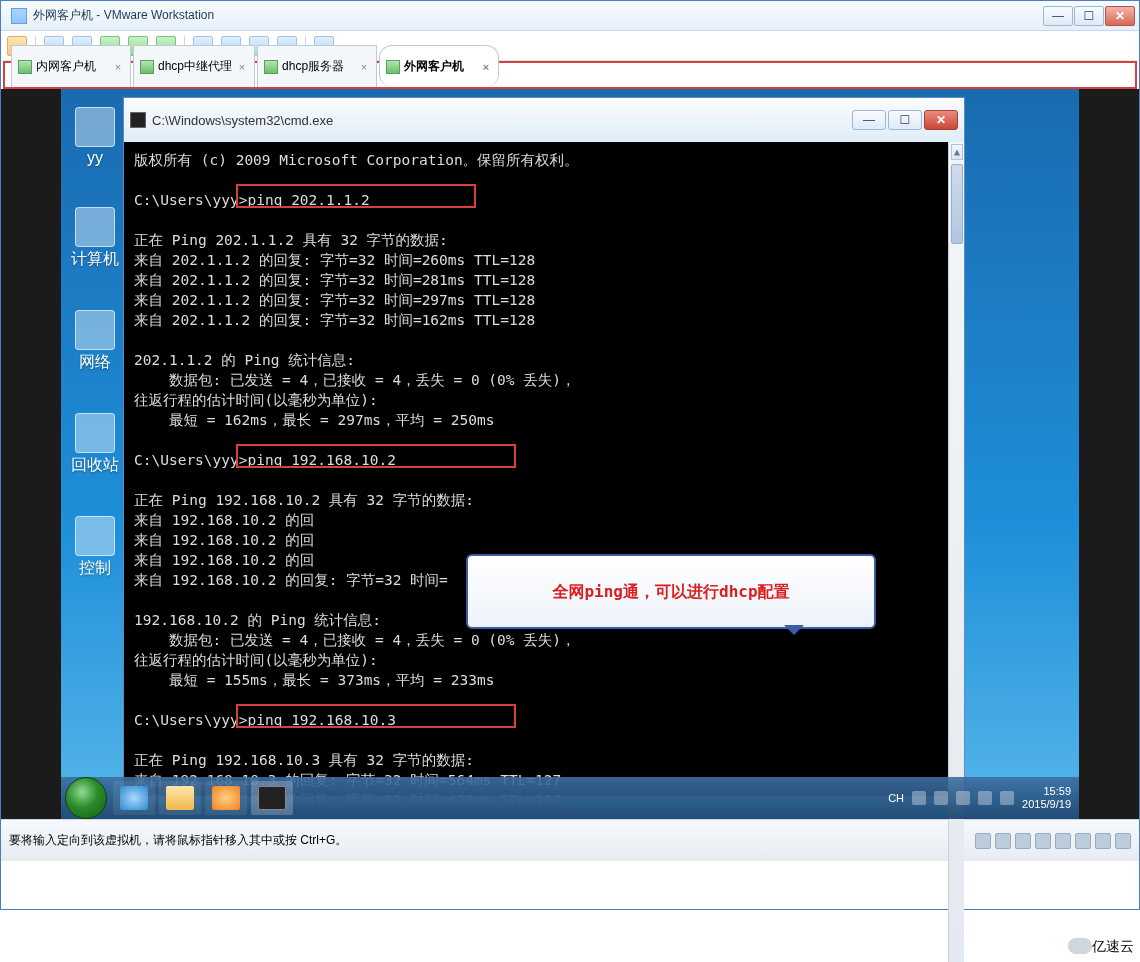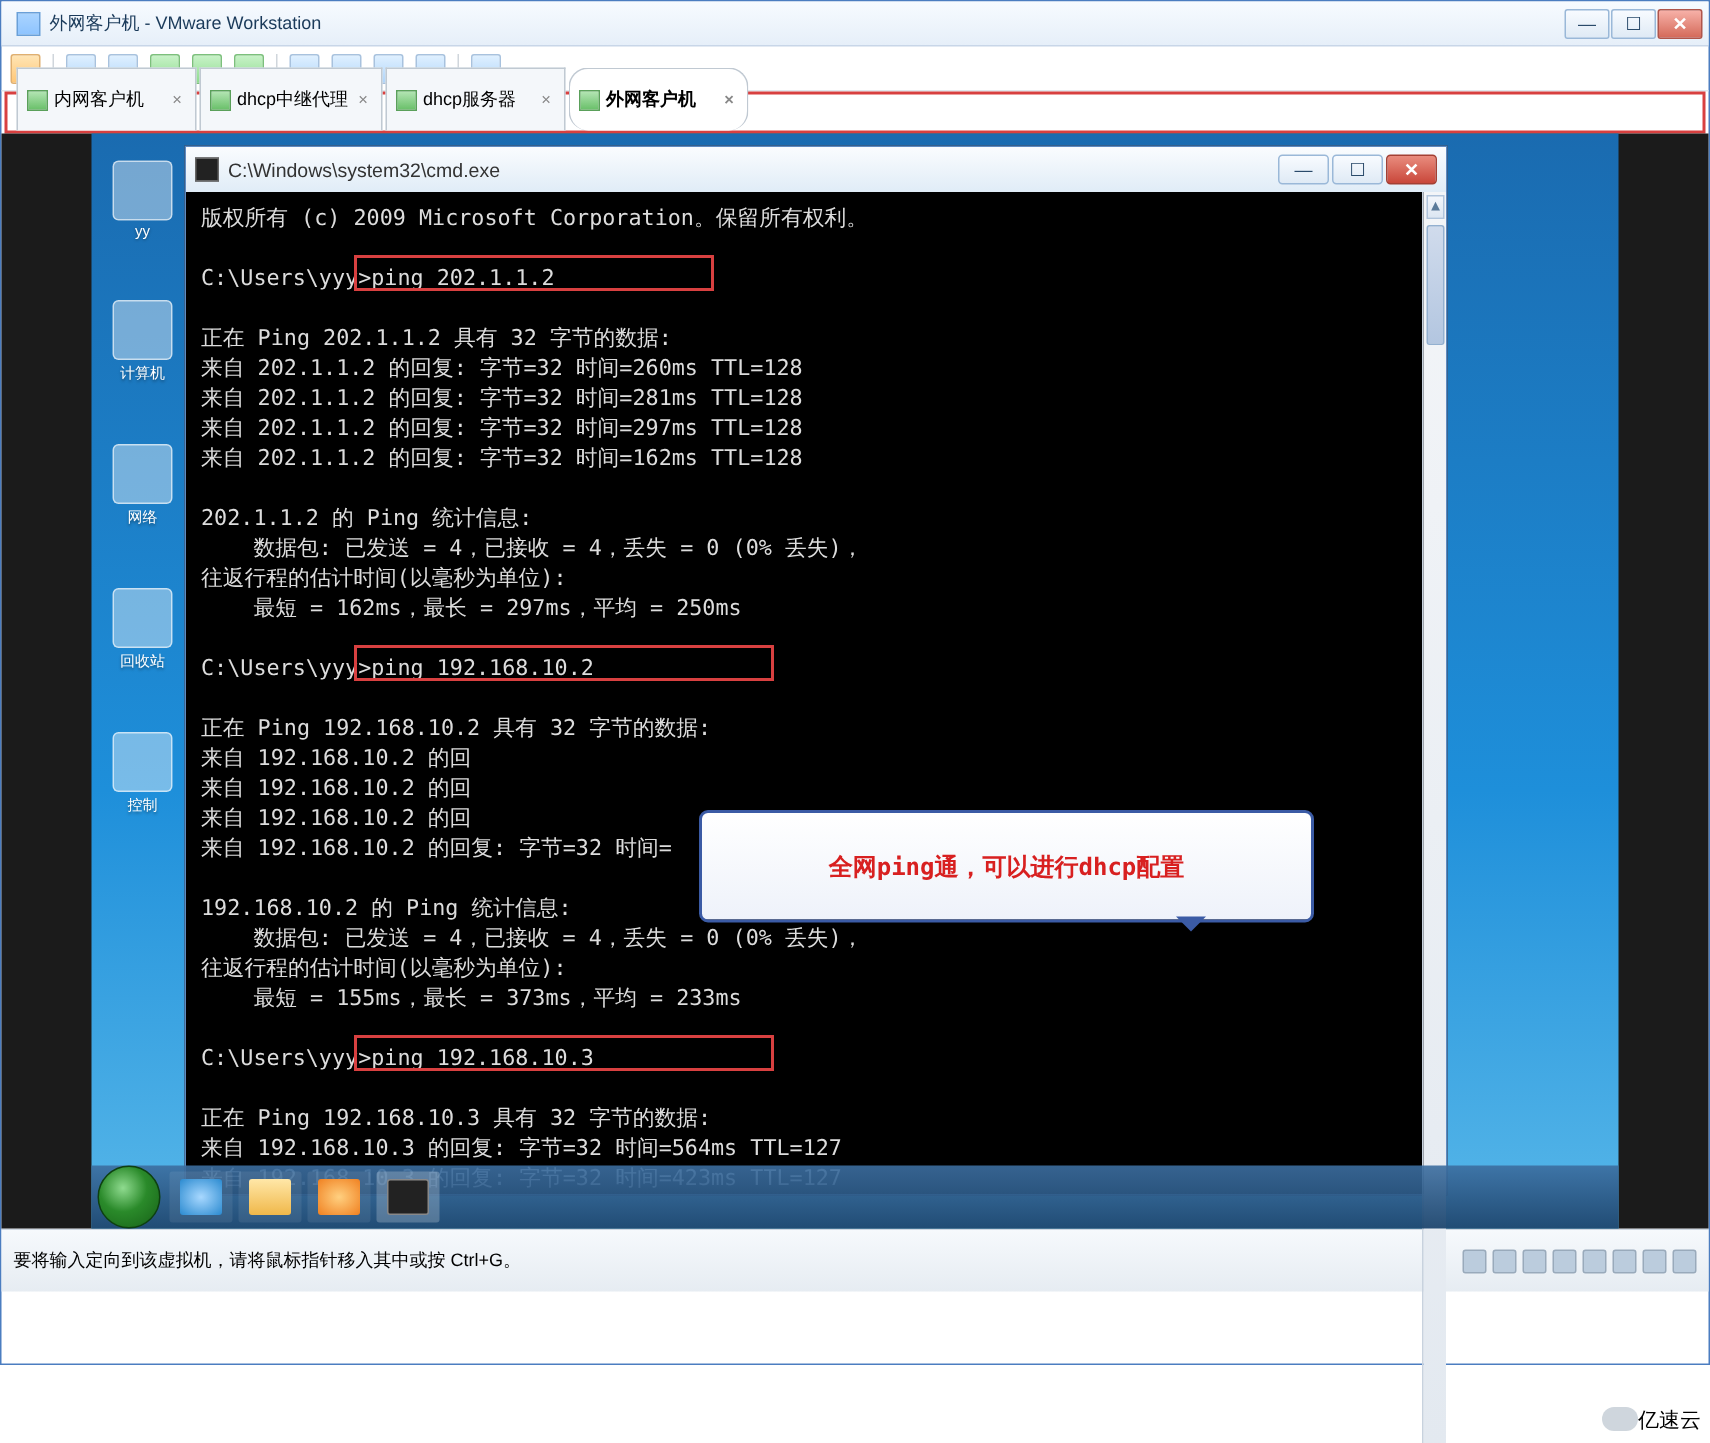--- a/index.html
+++ b/index.html
@@ -112,31 +112,31 @@
   background: linear-gradient(#1a6bb0,#1e8fda 60%, #57b7e9);
 }
 .desk-icons { position: absolute; left: 6px; top: 18px; width: 60px; }
 .desk-icon { width: 56px; text-align: center; margin-bottom: 40px; }
 .desk-icon .glyph {
   width: 40px; height: 40px; margin: 0 auto 2px;
   background: rgba(255,255,255,0.4);
   border: 1px solid rgba(255,255,255,0.6);
   border-radius: 4px;
 }
-.desk-icon .lbl { color:#fff; font-size:10px; text-shadow:0 1px 2px #0006; }
+.desk-icon .lbl { color:#fff; font-size:16px; text-shadow:0 1px 2px #0006; }
 
 
 .cmd-window {
   position: absolute; left: 62px; top: 8px;
   width: 842px; height: 700px;
   border: 1px solid #5f8ac0;
   background: #000;
 }
 .cmd-titlebar {
-  height: 30px;
+  height: 44px;
   background: linear-gradient(#fafcfe,#e0ecf7);
   display: flex; align-items: center;
   padding: 0 6px;
 }
 .cmd-titlebar .cmd-ic {
   width: 16px; height: 16px; margin-right: 6px;
   background: #222; border: 1px solid #666;
 }
 .cmd-titlebar .title { font-size: 13px; color:#333; }
 .cmd-titlebar .btns { margin-left: auto; display:flex; gap:2px; }
@@ -388,20 +388,32 @@
           </div>
         <div class="task-ic">
             <div class="g" style="background:linear-gradient(#ffe7a8,#f0b84a)"></div>
           </div>
         <div class="task-ic">
             <div class="g" style="background:radial-gradient(#ffd080,#f08020)"></div>
           </div>
         <div class="task-ic" style="background:rgba(255,255,255,0.22)">
             <div class="g" style="background:#222;border:1px solid #888"></div>
           </div>
+        <div class="tray">
+          <span>CH</span>
+          <div class="tic"></div>
+          <div class="tic"></div>
+          <div class="tic"></div>
+          <div class="tic"></div>
+          <div class="tic"></div>
+          <div class="clock">
+            <div>15:59</div>
+            <div>2015/9/19</div>
+          </div>
+        </div>
       </div>
 
     </div>
   </div>
 
   <div class="vmw-status">
     <span>要将输入定向到该虚拟机，请将鼠标指针移入其中或按 Ctrl+G。</span>
     <div class="status-icons">
       <div class="sic"></div>
       <div class="sic"></div>

